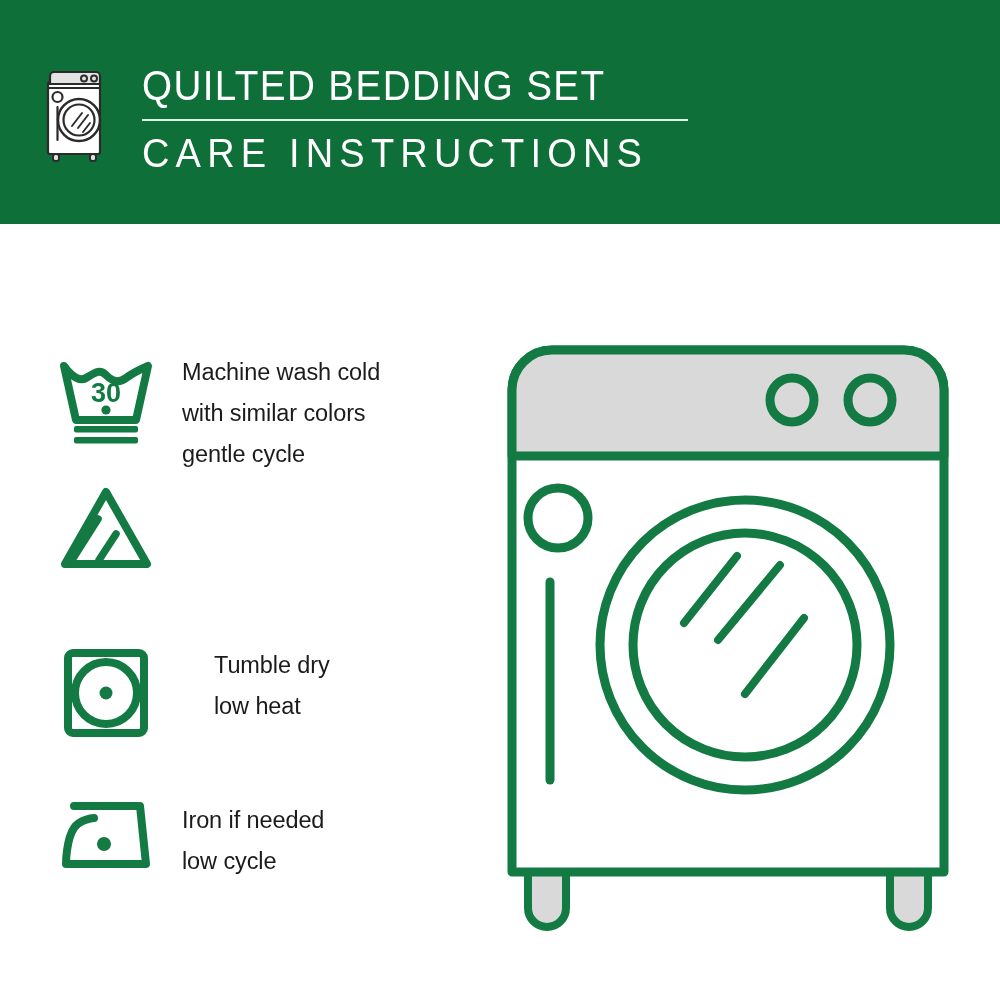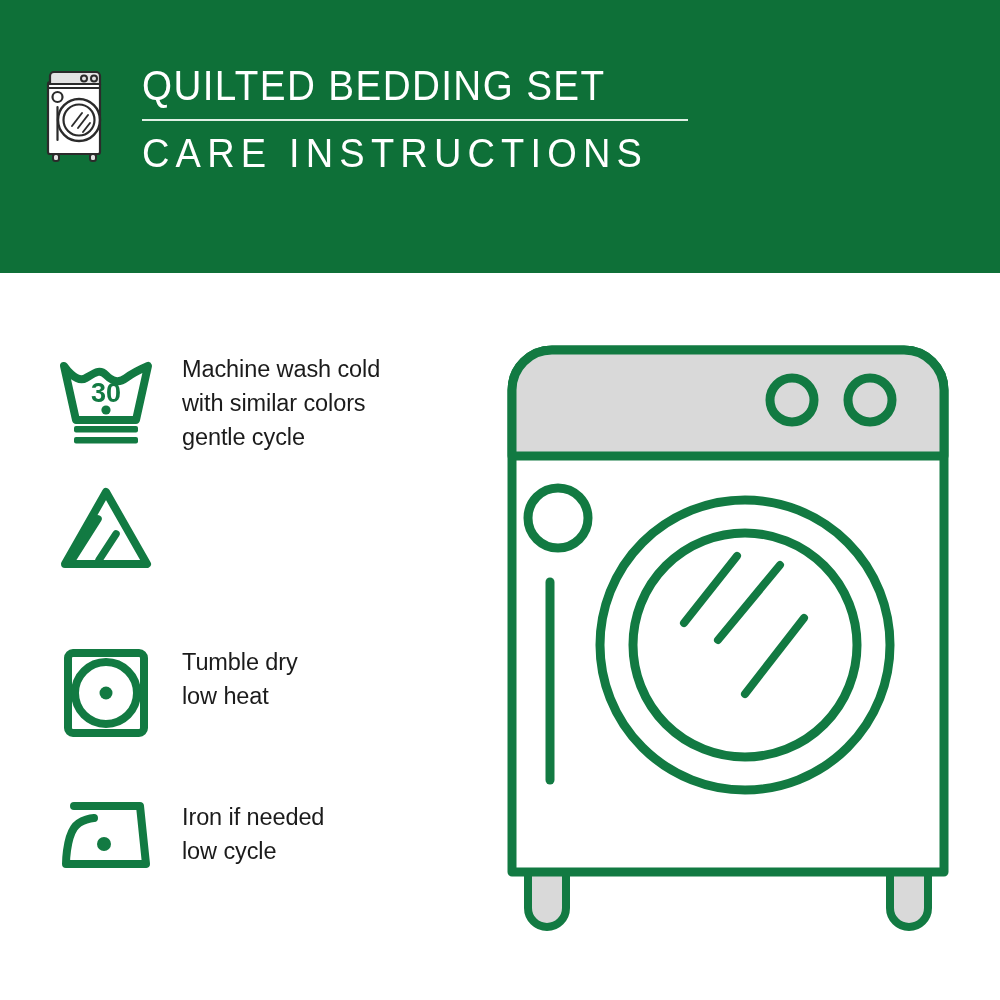--- a/index.html
+++ b/index.html
@@ -15,21 +15,21 @@
     font-family: "Liberation Sans", sans-serif;
     -webkit-font-smoothing: antialiased;
   }
 
   
   #header-band {
     position: absolute;
     left: 0;
     top: 0;
     width: 1000px;
-    height: 273px;
+    height: 224px;
     background: #0E7038;
   }
   #header-inner {
     position: absolute;
     left: 42px;
     top: 62px;
     display: flex;
     align-items: flex-start;
   }
   #header-logo-icon {
@@ -88,29 +88,29 @@
   .care-symbol {
     flex: 0 0 auto;
     width: 110px;
     display: flex;
     justify-content: flex-end;
   }
   .care-text {
     margin-left: 24px;
     color: #1b1b1b;
     font-size: 23.5px;
-    line-height: 34px;
+    line-height: 41px;
     font-weight: 400;
     letter-spacing: -0.1px;
     white-space: pre-line;
     padding-top: 2px;
   }
   #care-row-0 { top: 112px; }
   #care-row-1 { top: 244px; }
-  #care-row-2 { top: 405px; }
+  #care-row-2 { top: 405px; gap: 32px; }
   #care-row-3 { top: 560px; }
 
   
   #machine-illustration {
     position: absolute;
     left: 492px;
     top: 330px;
     width: 490px;
     height: 620px;
   }

